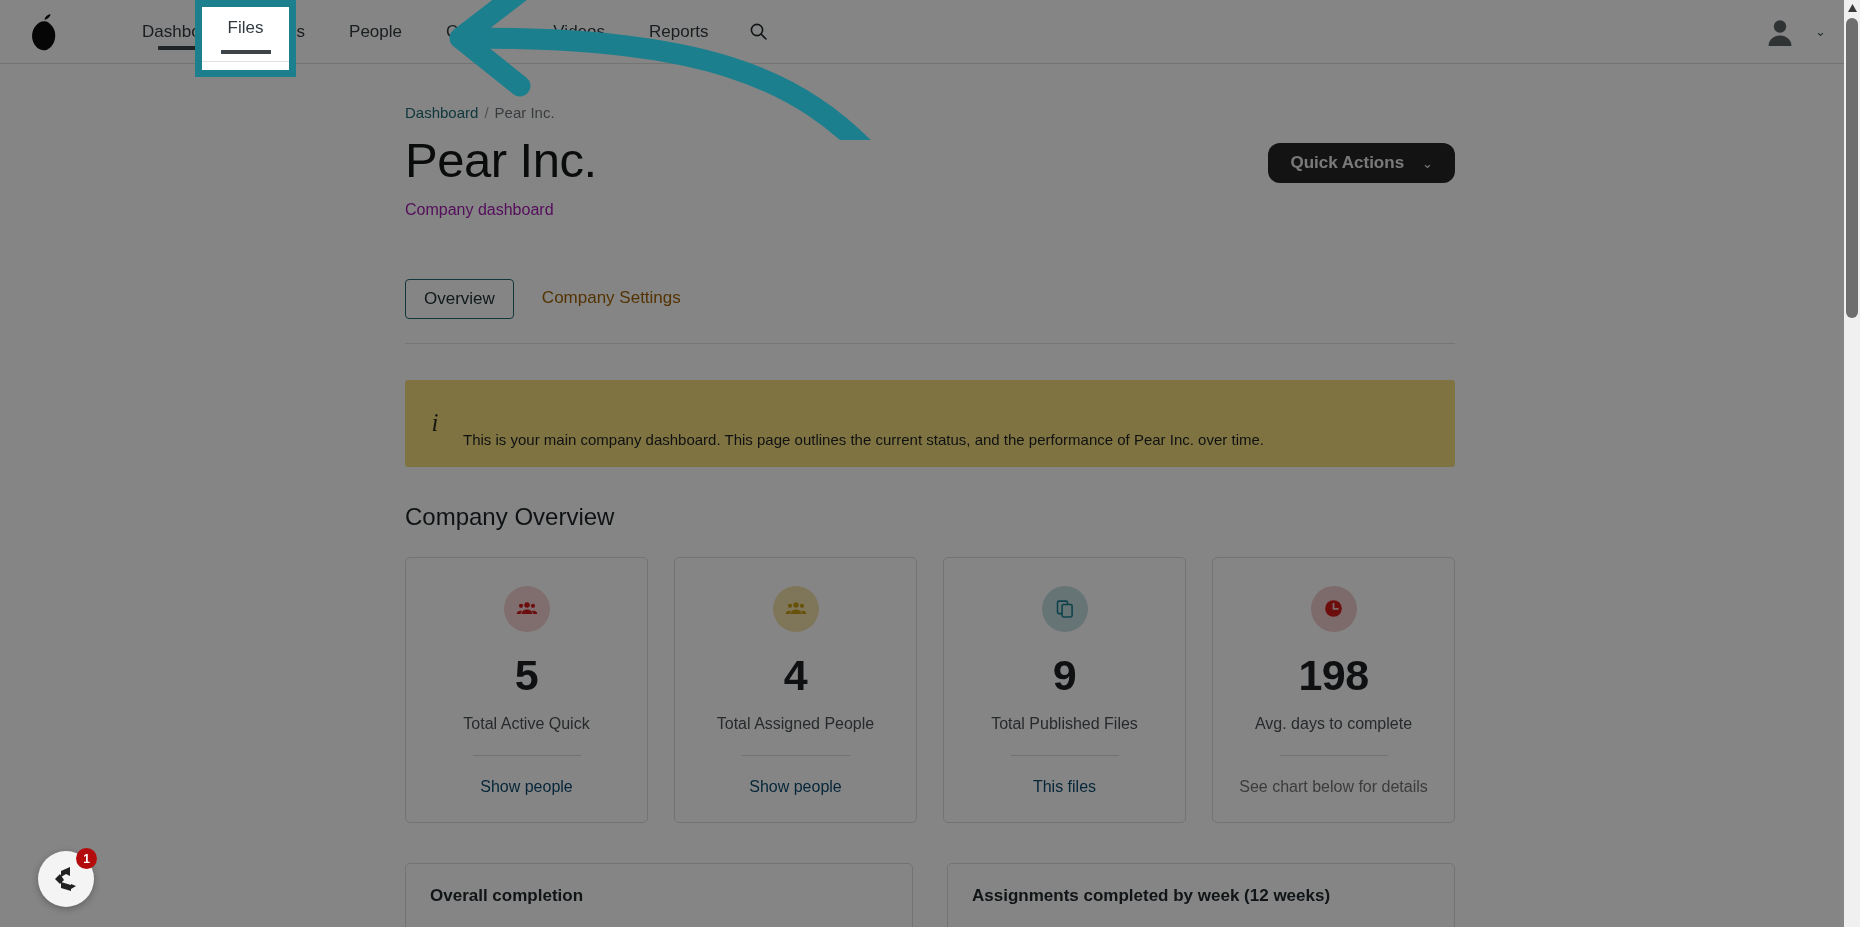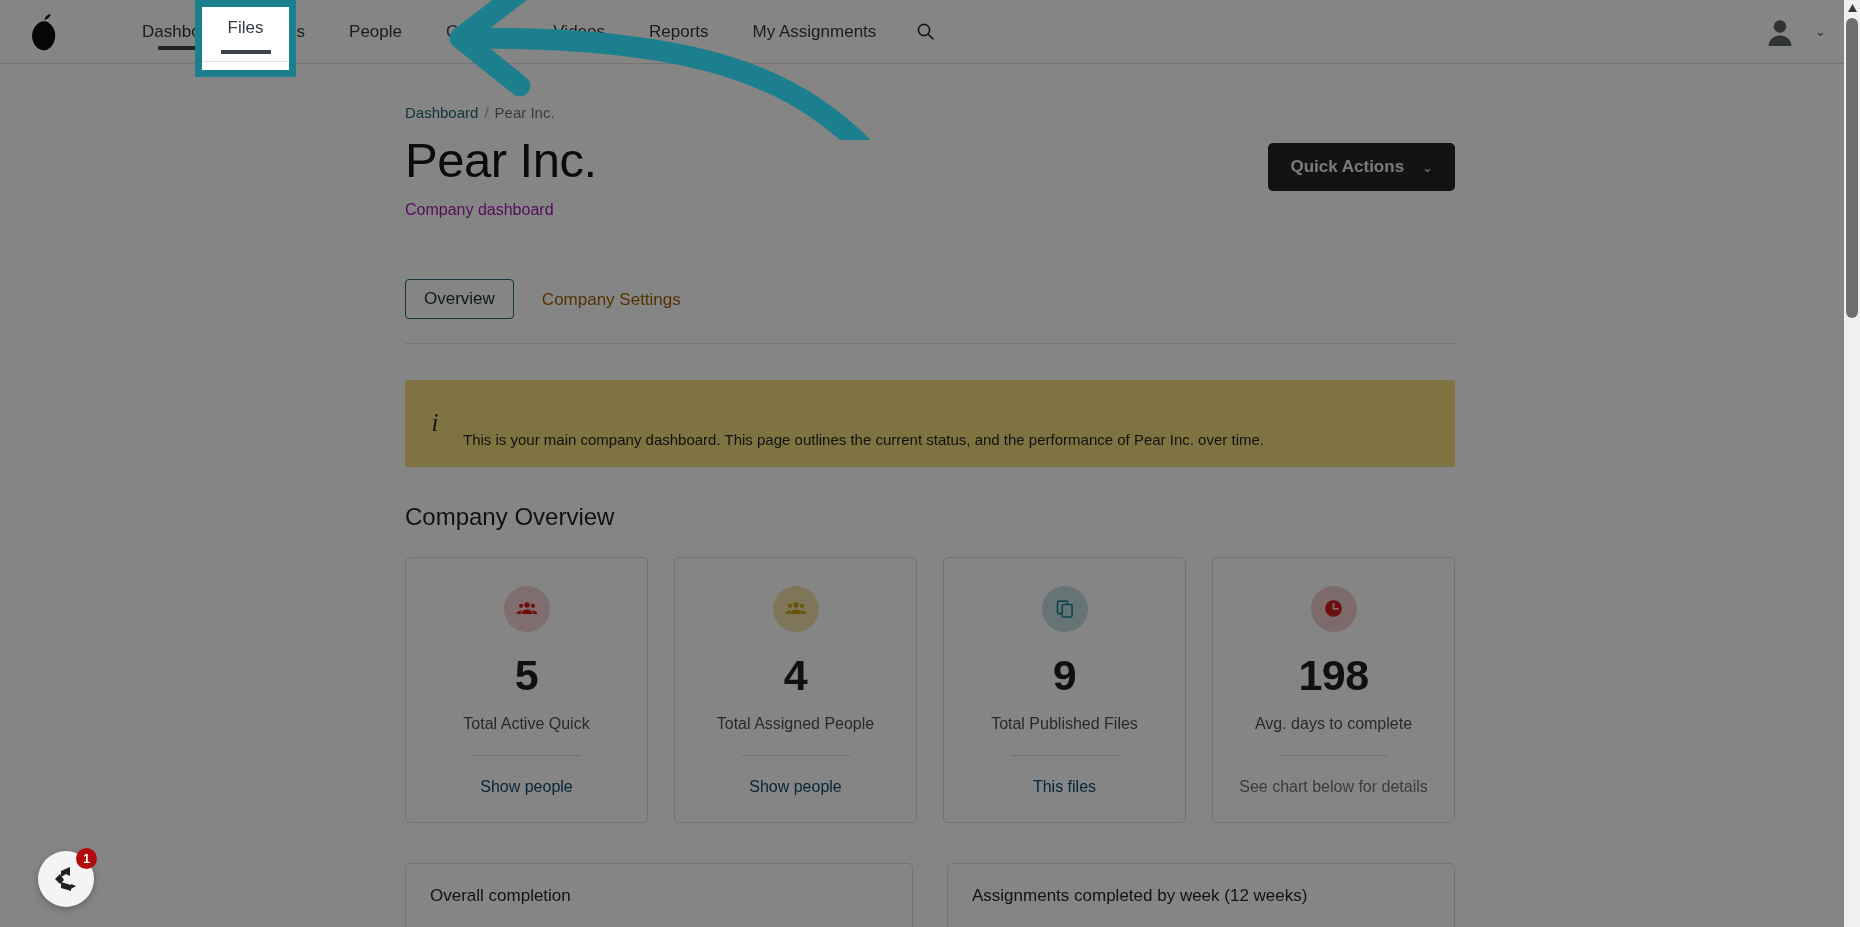--- a/index.html
+++ b/index.html
@@ -123,38 +123,38 @@
   }
   .page-sub {
     margin-top: 14px;
     font-size: 16px;
     color: #a21caf;
   }
   .btn-quick {
     background: #262626;
     color: #e9e9e9;
     border: none;
-    border-radius: 5px;
+    border-radius: 12px;
     font-size: 17px;
     font-weight: bold;
     padding: 0 22px;
-    height: 48px;
+    height: 40px;
     display: flex;
     align-items: center;
     gap: 18px;
     cursor: pointer;
     margin-top: 8px;
     font-family: "Liberation Sans", sans-serif;
   }
   .btn-quick .caret { font-size: 13px; font-weight: normal; }
 
   
   .tabs {
     display: flex;
-    align-items: flex-end;
+    align-items: flex-start;
     gap: 10px;
     margin-top: 60px;
     padding-bottom: 24px;
     border-bottom: 1px solid #e2e2e2;
   }
   .tab {
     font-size: 17px;
     padding: 9px 18px;
     border-radius: 4px;
     color: #a16207;
@@ -262,20 +262,21 @@
     border-radius: 5px;
     background: #ffffff;
     padding: 22px 24px 0;
     height: 250px;
     overflow: hidden;
     position: relative;
   }
   .panel-title {
     font-size: 17px;
     color: #22292c;
+    font-weight: bold;
   }
   .gauge-wrap {
     position: absolute;
     left: 50%;
     top: 78px;
     transform: translateX(-50%);
   }
   .bigzero {
     position: absolute;
     left: 50%;
@@ -405,23 +406,20 @@
         <span>People</span>
       </div>
       <div class="nav-item">
         <span>Courses</span>
       </div>
       <div class="nav-item">
         <span>Videos</span>
       </div>
       <div class="nav-item">
         <span>Reports</span>
-      </div>
-      <div class="nav-item">
-        <span>My Assignments</span>
       </div>
       <div class="nav-search">
         <svg width="19" height="19" viewBox="0 0 19 19" aria-hidden="true">
           <circle cx="8" cy="8" r="5.6" fill="none" stroke="#20272b" stroke-width="1.6"></circle>
           <line x1="12" y1="12" x2="17" y2="17" stroke="#20272b" stroke-width="1.6" stroke-linecap="round"></line>
         </svg>
       </div>
     </div>
 
     <div class="topbar-right">

